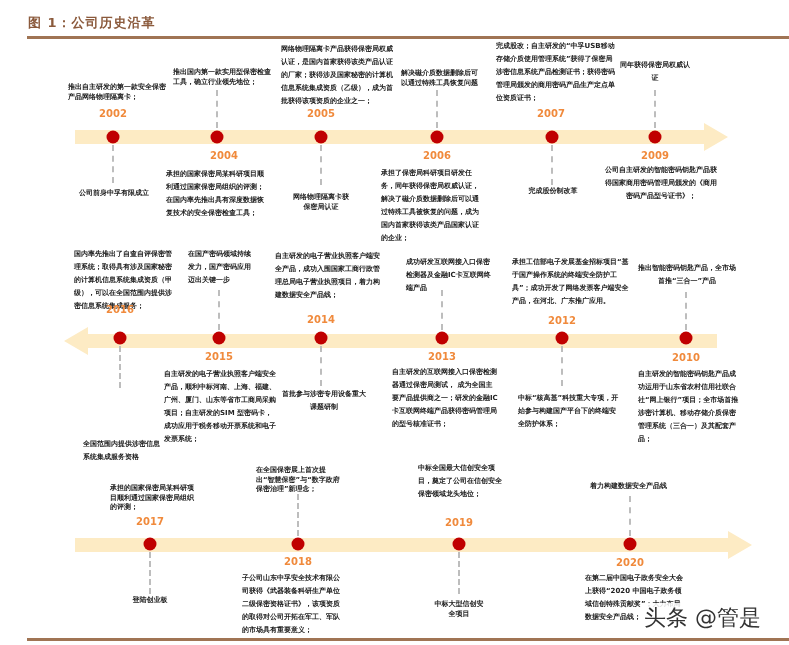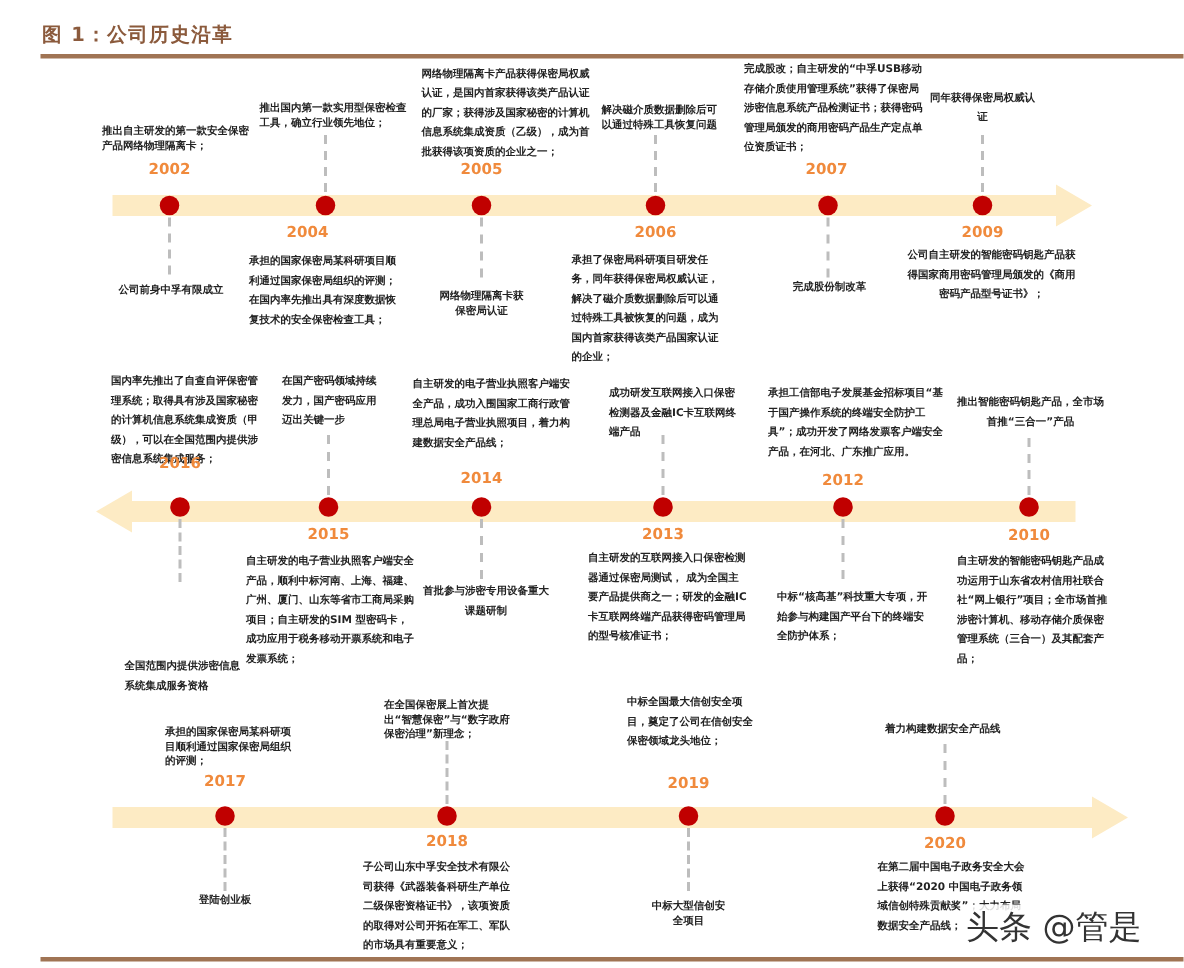--- a/index.html
+++ b/index.html
@@ -43,21 +43,21 @@
     <div class="year" style="left:113px; top:108px;">2002</div>
     <div class="dot" style="left:113px; top:137px;"></div>
     <div class="dash" style="left:113px; top:145px; height:38px;"></div>
     <div class="txt c tight" style="left:78px; top:189px; width:72px;">公司前身中孚有限成立</div>
   </div>
 
   <div>
     <div class="txt tight" style="left:173px; top:68px; width:98px;">推出国内第一款实用型保密检查工具，确立行业领先地位；</div>
     <div class="dash" style="left:217px; top:90px; height:38px;"></div>
     <div class="dot" style="left:217px; top:137px;"></div>
-    <div class="year" style="left:205px; top:150px;">2004</div>
+    <div class="year" style="left:224px; top:150px;">2004</div>
     <div class="txt" style="left:166px; top:168px; width:100px;">承担的国家保密局某科研项目顺利通过国家保密局组织的评测；在国内率先推出具有深度数据恢复技术的安全保密检查工具；</div>
   </div>
 
   <div>
     <div class="txt" style="left:281px; top:43px; width:116px;">网络物理隔离卡产品获得保密局权威认证，是国内首家获得该类产品认证的厂家；获得涉及国家秘密的计算机信息系统集成资质（乙级），成为首批获得该项资质的企业之一；</div>
     <div class="year" style="left:321px; top:108px;">2005</div>
     <div class="dot" style="left:321px; top:137px;"></div>
     <div class="dash" style="left:321px; top:145px; height:40px;"></div>
     <div class="txt c tight" style="left:293px; top:193px; width:56px;">网络物理隔离卡获保密局认证</div>
   </div>

